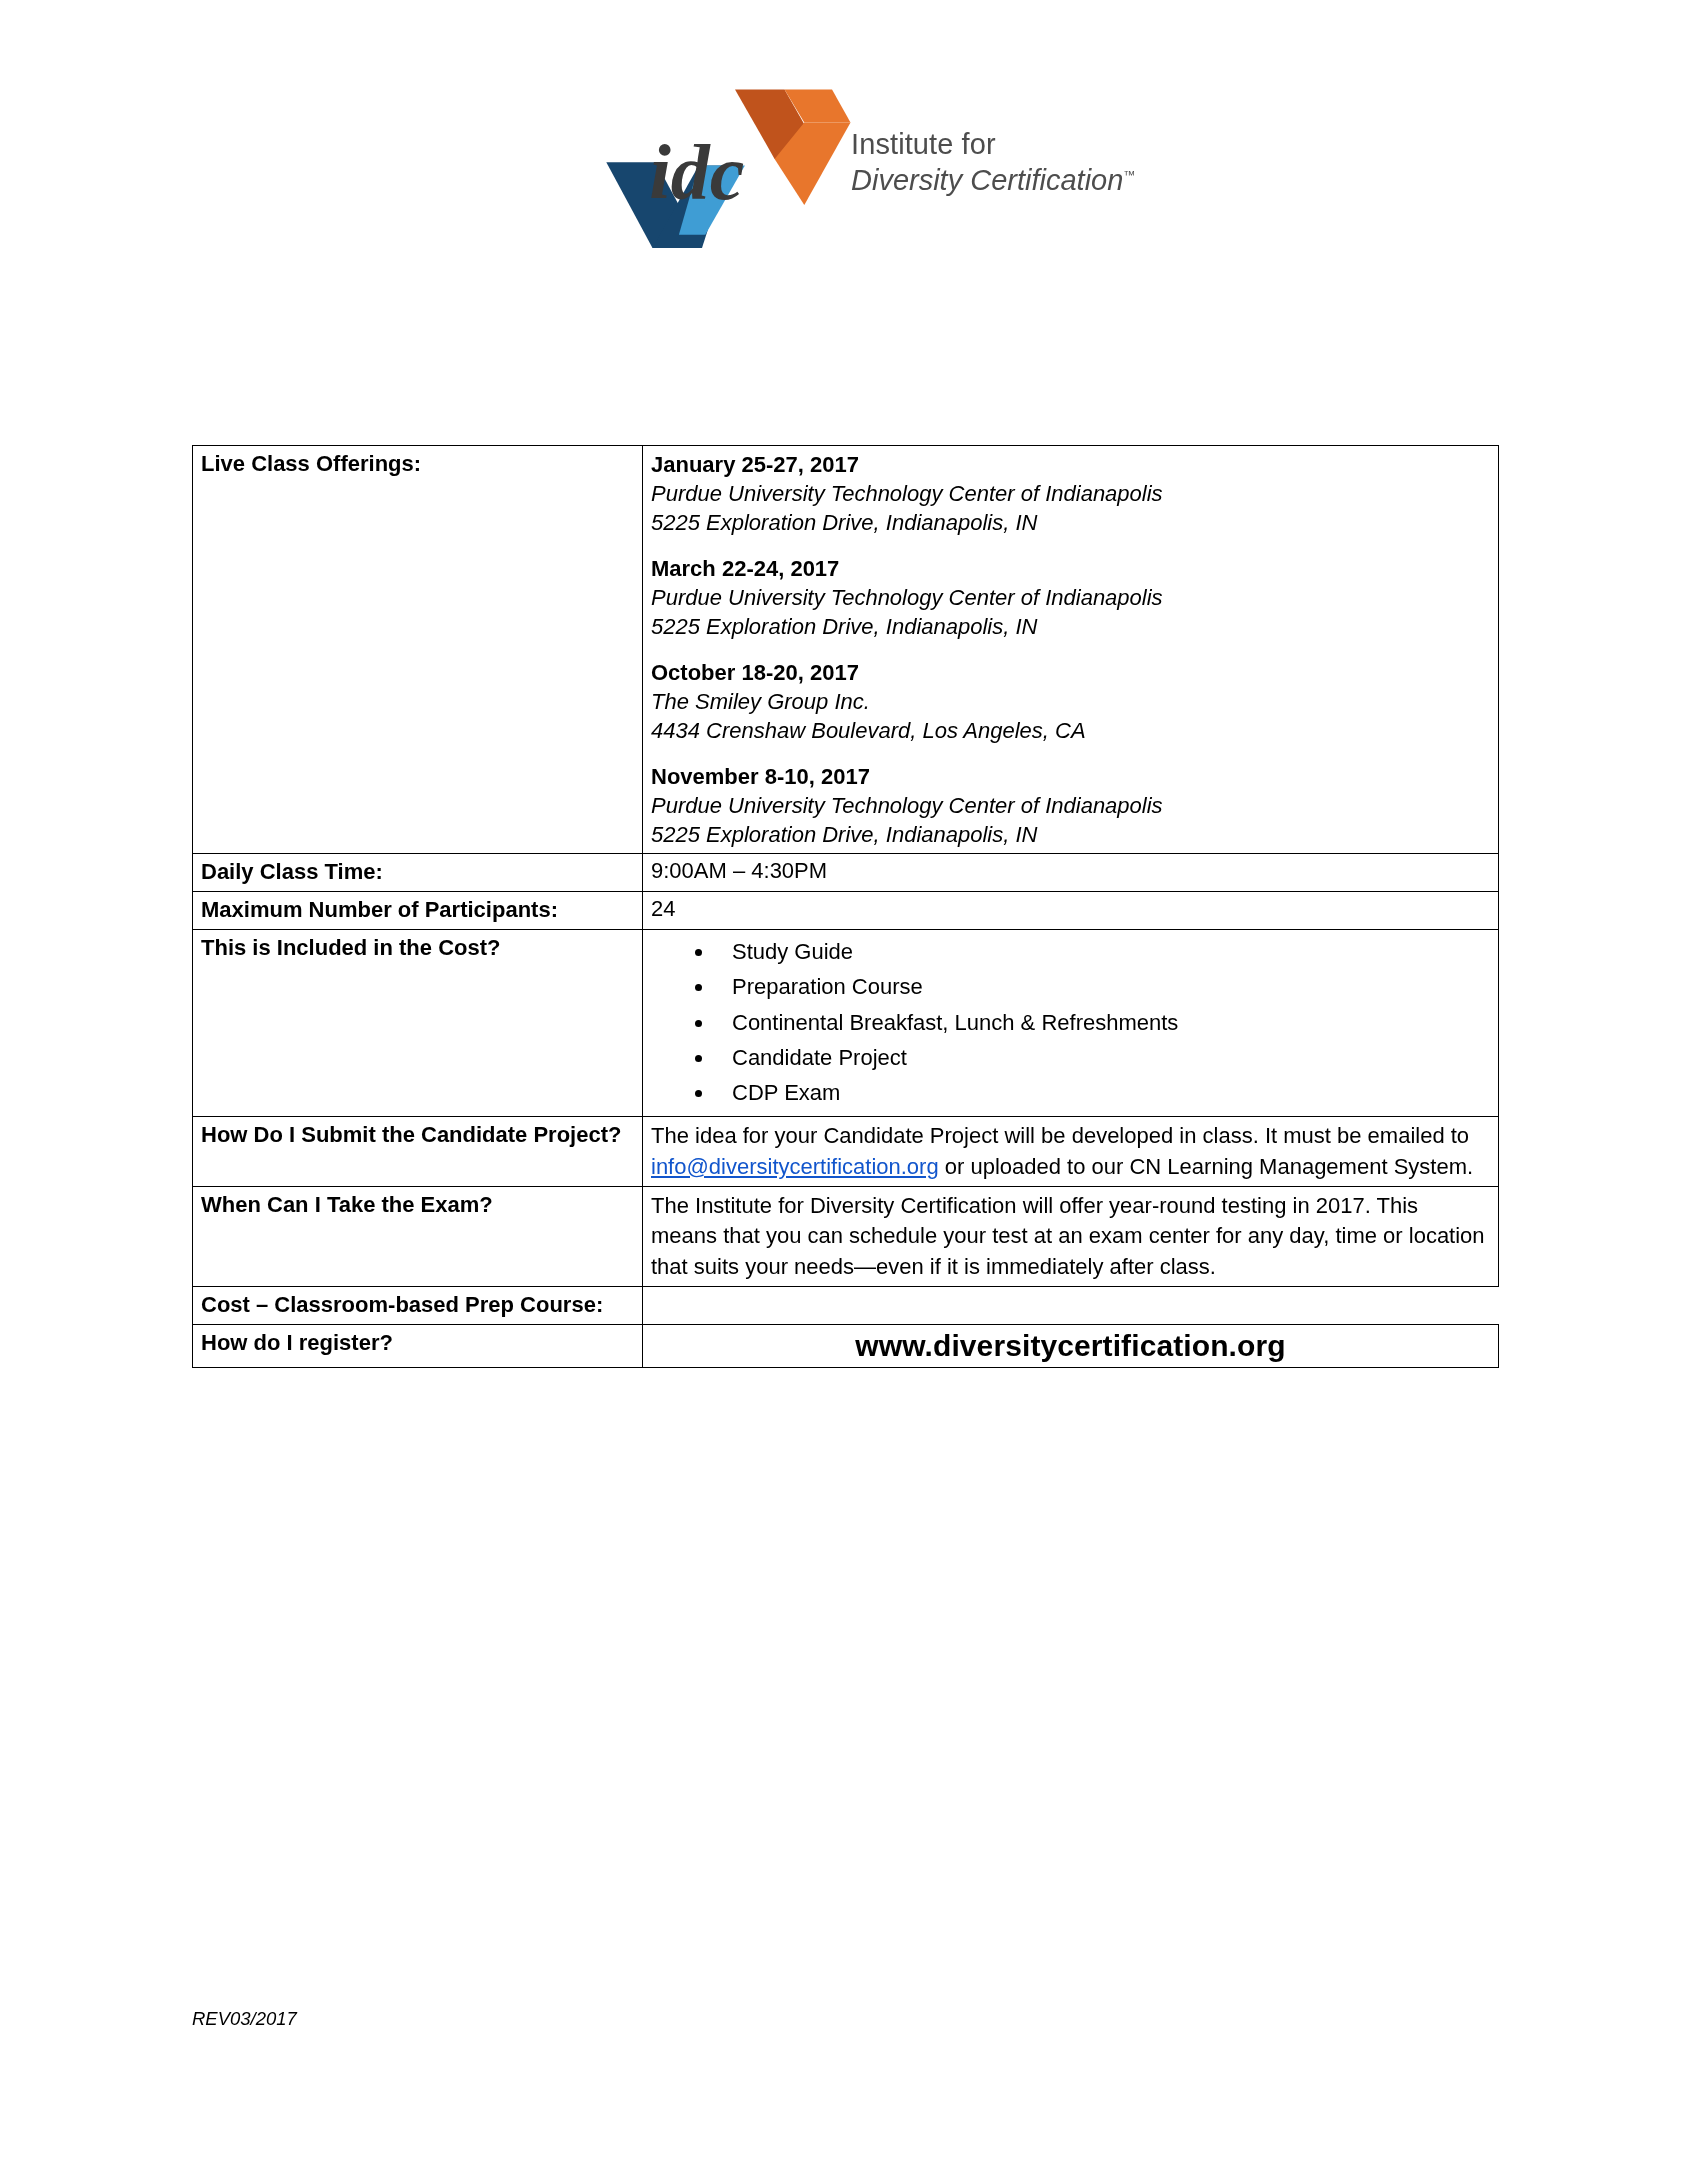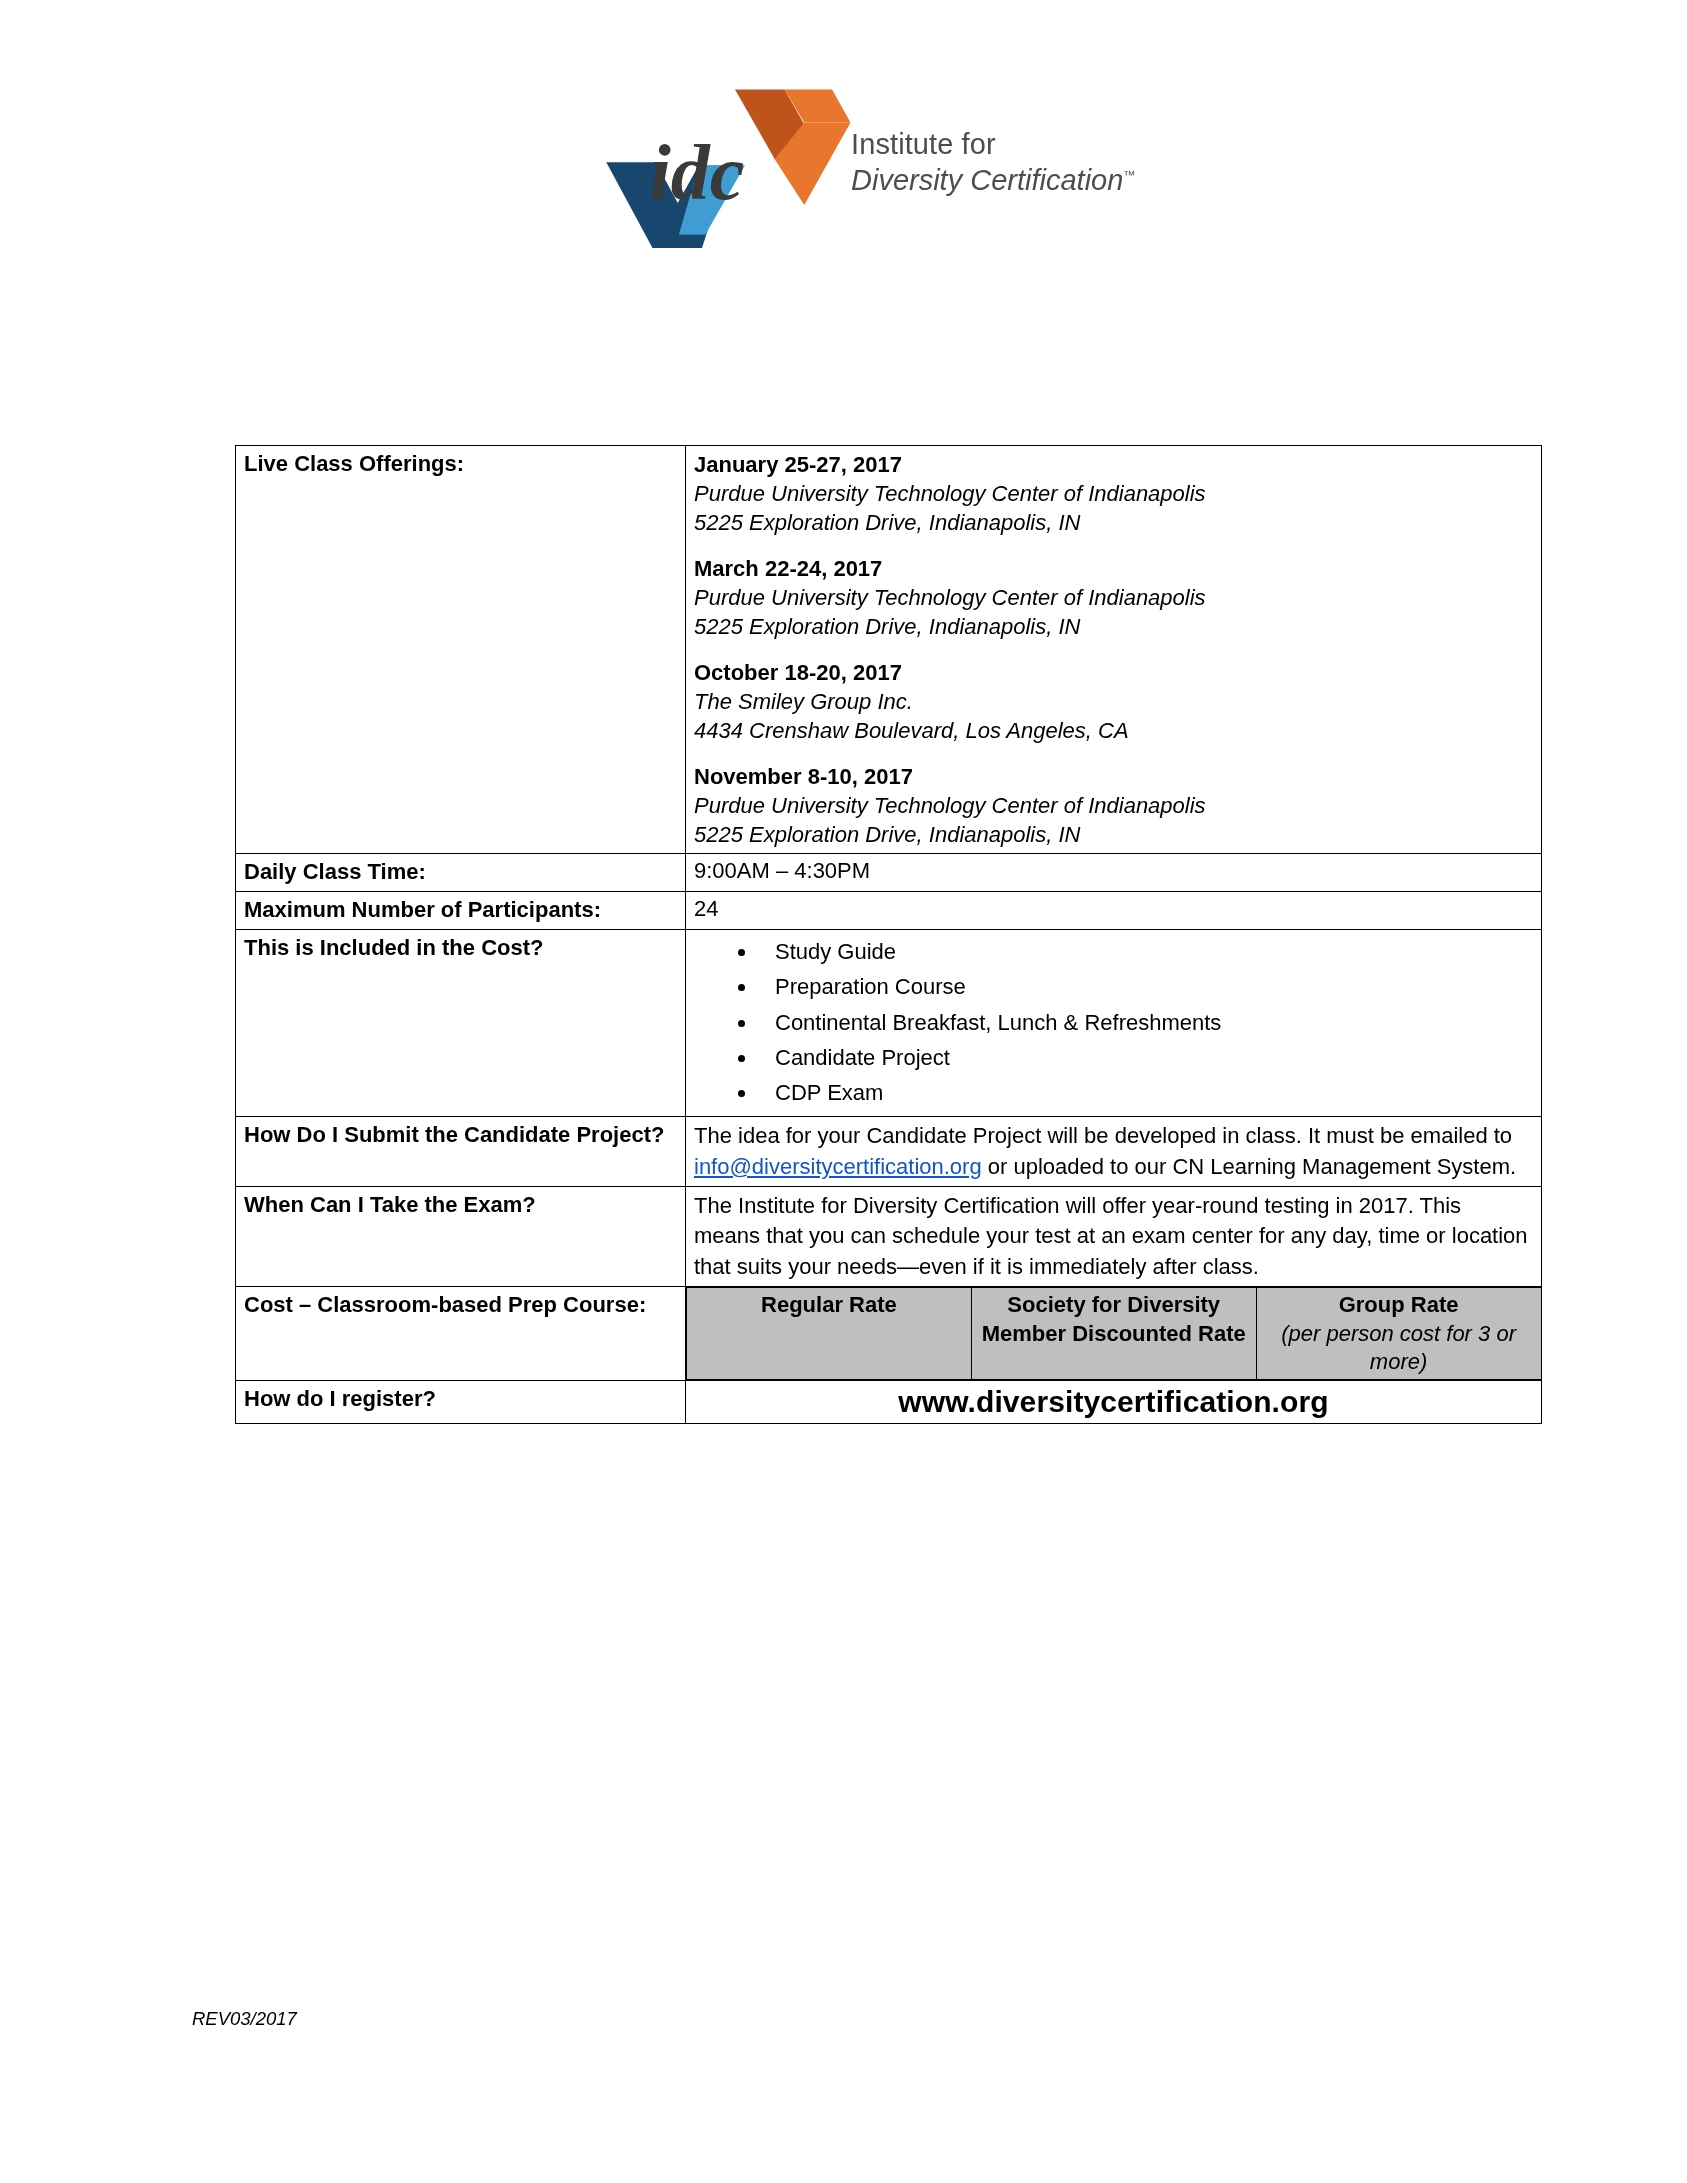--- a/index.html
+++ b/index.html
@@ -75,21 +75,20 @@
 
   
   table.agenda {
     position: absolute;
     top: 445px;
     left: 192px;
     width: 1307px;
     border-collapse: collapse;
     table-layout: fixed;
     font-size: 22px;
-    margin-left: 43px;
   }
   table.agenda td {
     border: 1.3px solid #000000;
     padding: 4px 8px;
     vertical-align: top;
   }
   .col-label { width: 450px; }
   .lbl {
     font-weight: bold;
     line-height: 1.30;
@@ -252,28 +251,20 @@
       <tr>
         <td class="lbl">When Can I Take the Exam?</td>
         <td class="para">The Institute for Diversity Certification will offer year-round testing in 2017. This means that you can schedule your test at an exam center for any day, time or location that suits your needs—even if it is immediately after class.</td>
       </tr>
 
       <tr>
         <td class="lbl">Cost – Classroom-based Prep Course:</td>
         <td class="cell-nopad">
           <table class="rates">
             <tbody>
-              <tr>
-                <td class="hdr">Regular Rate</td>
-                <td class="hdr">Society for Diversity Member Discounted Rate</td>
-                <td class="hdr">
-                  <div>Group Rate</div>
-                  <div class="sub">(per person cost for 3 or more)</div>
-                </td>
-              </tr>
             </tbody>
           </table>
         </td>
       </tr>
 
       <tr>
         <td class="lbl">How do I register?</td>
         <td class="register">www.diversitycertification.org</td>
       </tr>
     </tbody>

